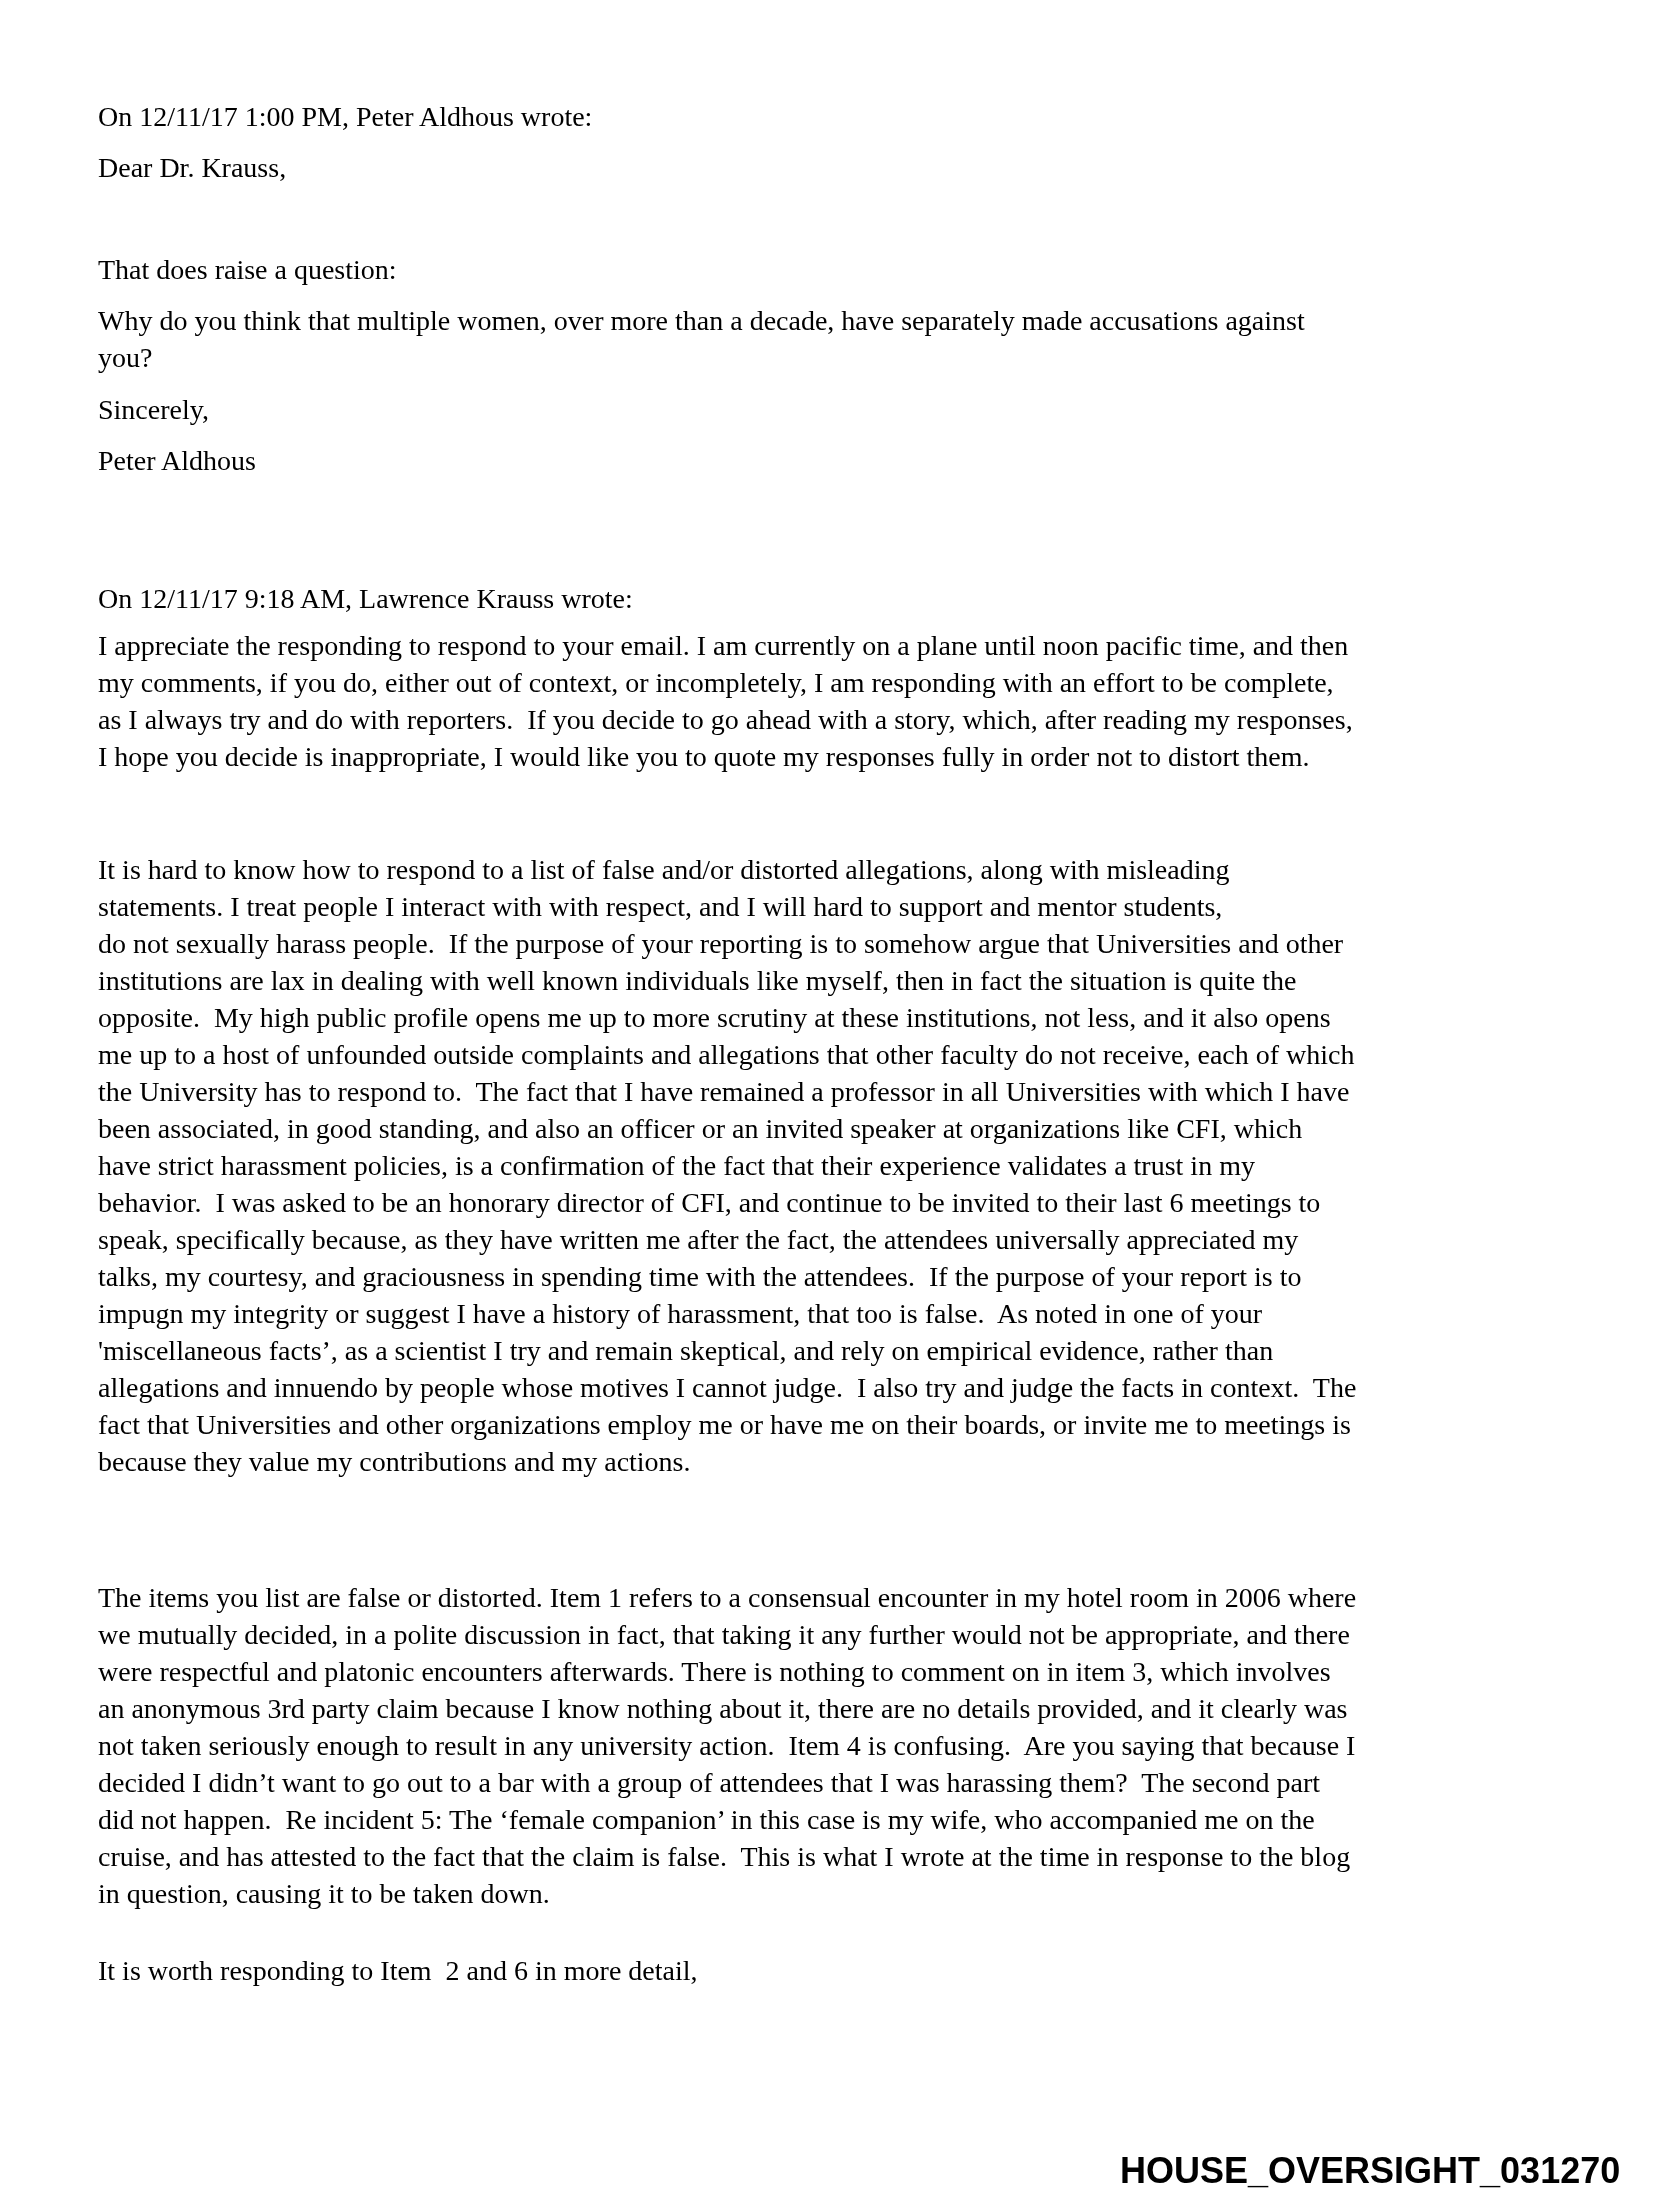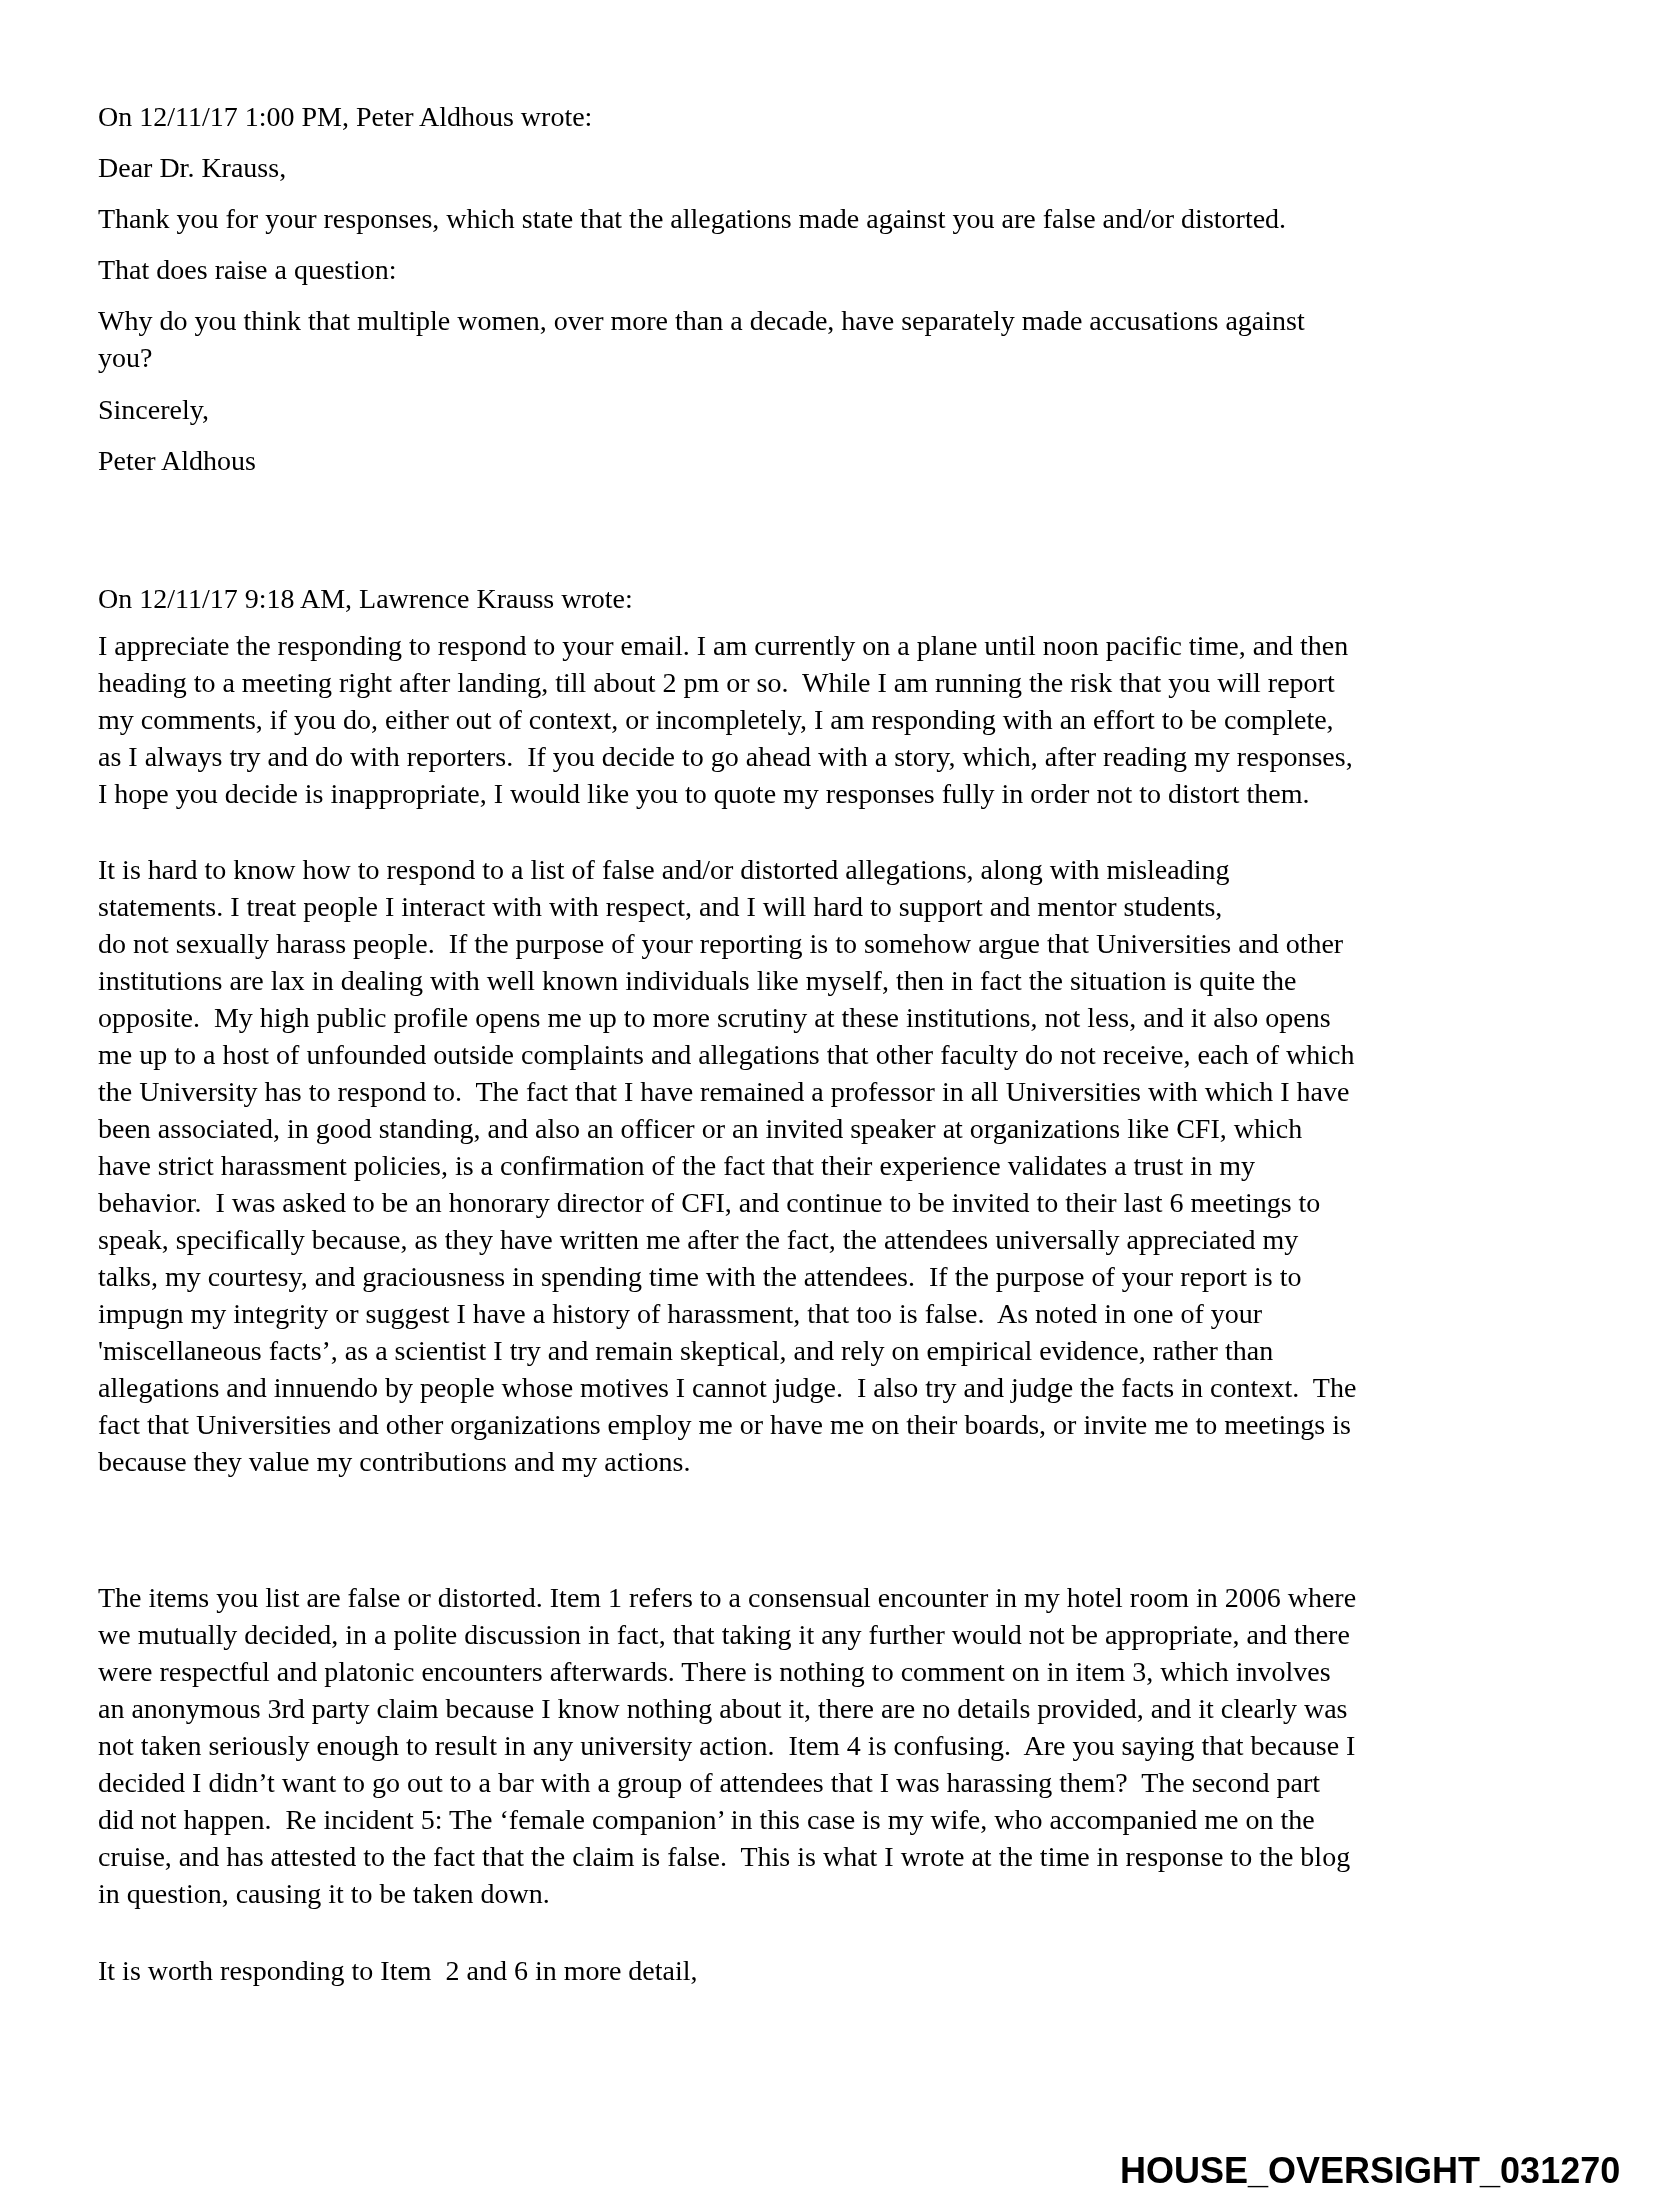--- a/index.html
+++ b/index.html
@@ -12,34 +12,32 @@
   .bates { position: absolute; left: 1120px; top: 2154px; font-family: "Liberation Sans", "DejaVu Sans", sans-serif;
            font-size: 36px; line-height: 33px; white-space: pre; font-weight: bold; }
 </style>
 </head>
 <body>
 
 <div class="page">
 
   <div class="line" style="top:98px">On 12/11/17 1:00 PM, Peter Aldhous wrote:</div>
   <div class="line" style="top:149px">Dear Dr. Krauss,</div>
-  <div class="line" style="top:200px">Thank you for your responses, which state that the allegations made against you are false and/or distorted.</div>
   <div class="line" style="top:251px">That does raise a question:</div>
   <div class="para" style="top:302px">
     <span class="l">Why do you think that multiple women, over more than a decade, have separately made accusations against</span>
     <span class="l">you?</span>
   </div>
   <div class="line" style="top:391px">Sincerely,</div>
   <div class="line" style="top:442px">Peter Aldhous</div>
 
   <div class="line" style="top:580px">On 12/11/17 9:18 AM, Lawrence Krauss wrote:</div>
 
   <div class="para" style="top:627px">
     <span class="l">I appreciate the responding to respond to your email. I am currently on a plane until noon pacific time, and then</span>
-    <span class="l">heading to a meeting right after landing, till about 2 pm or so.  While I am running the risk that you will report</span>
     <span class="l">my comments, if you do, either out of context, or incompletely, I am responding with an effort to be complete,</span>
     <span class="l">as I always try and do with reporters.  If you decide to go ahead with a story, which, after reading my responses,</span>
     <span class="l">I hope you decide is inappropriate, I would like you to quote my responses fully in order not to distort them.</span>
   </div>
 
   <div class="para" style="top:851px">
     <span class="l">It is hard to know how to respond to a list of false and/or distorted allegations, along with misleading</span>
     <span class="l">statements. I treat people I interact with with respect, and I will hard to support and mentor students,</span>
     <span class="l">do not sexually harass people.  If the purpose of your reporting is to somehow argue that Universities and other</span>
     <span class="l">institutions are lax in dealing with well known individuals like myself, then in fact the situation is quite the</span>

